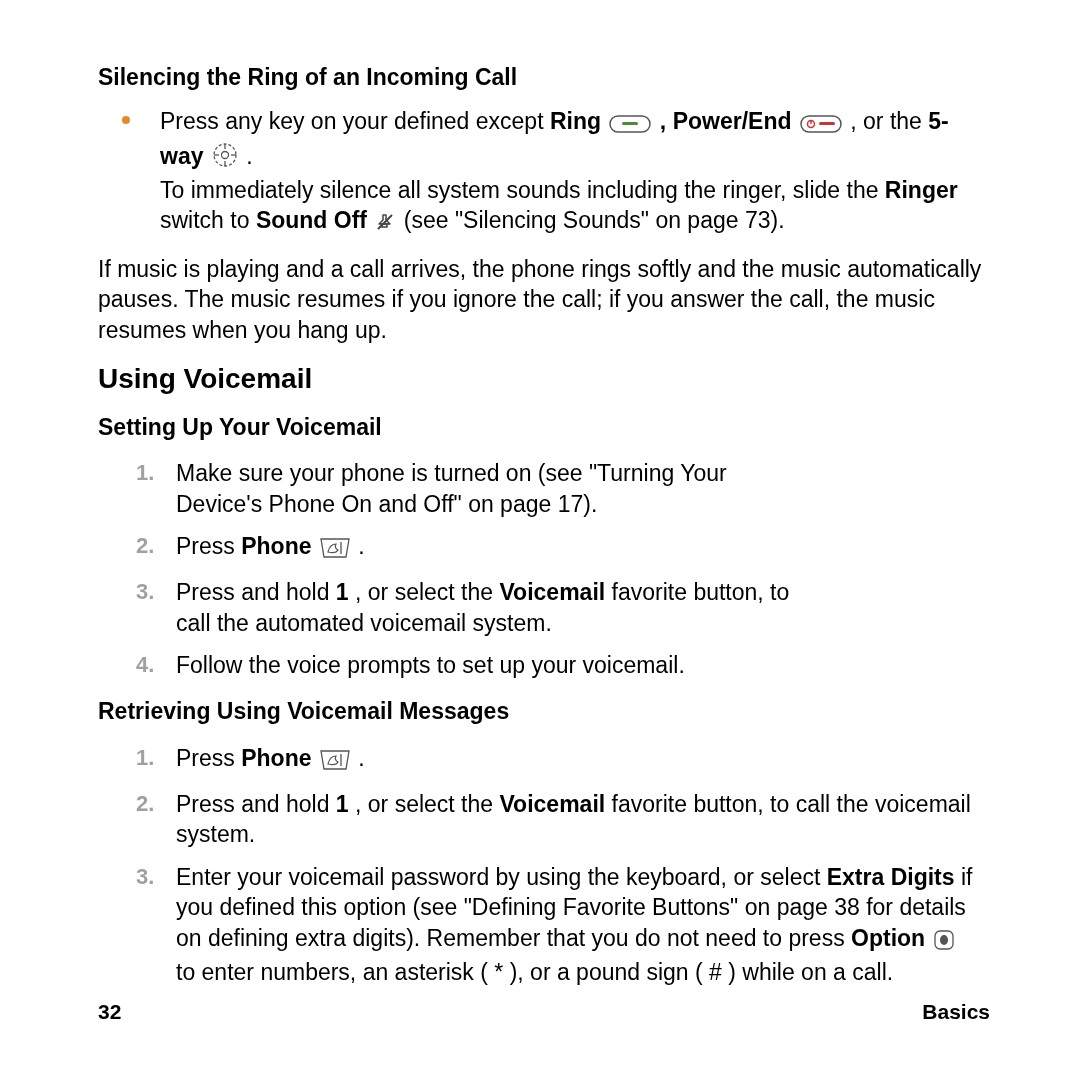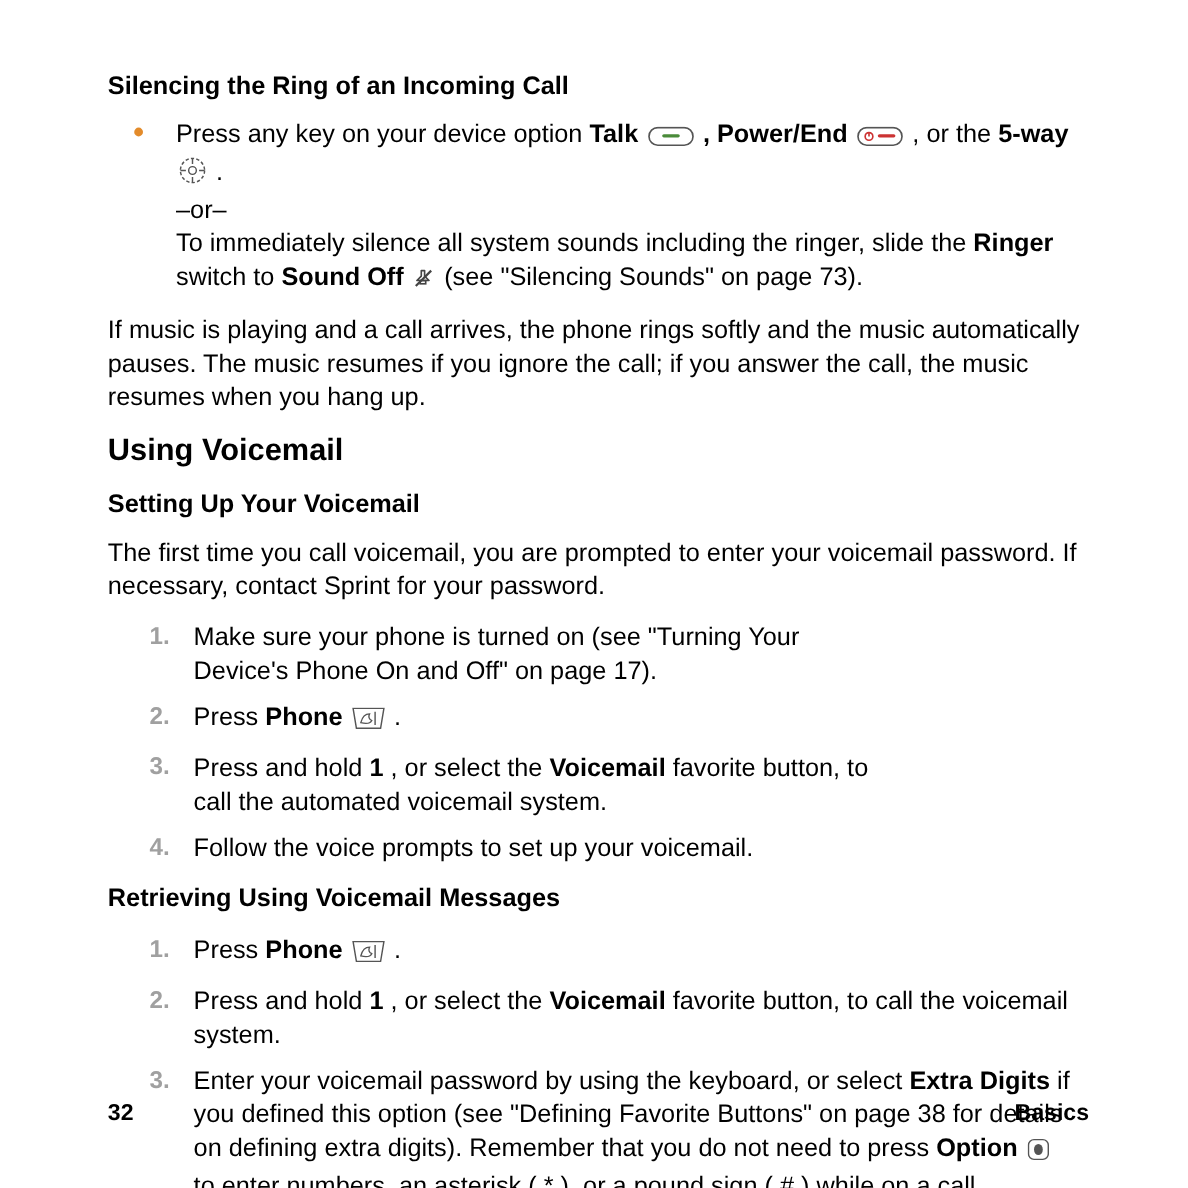--- a/index.html
+++ b/index.html
@@ -94,22 +94,22 @@
 </head>
 <body>
 
 <div class="page">
 
   <div class="sec-head">Silencing the Ring of an Incoming Call</div>
 
   <div class="bullet-block">
     <div class="line">
       <span class="bullet-dot"></span>
-      <span>Press any key on your device option </span>
-      <b>Talk</b>
+      <span>Press any key on your defined except </span>
+      <b>Ring</b>
       <span class="ico">
         <svg width="42" height="18" viewBox="0 0 42 18">
           <rect x="1" y="1" width="40" height="16" rx="8" ry="8" fill="#fff" stroke="#555" stroke-width="1.5"></rect>
           <rect x="13" y="7" width="16" height="3" rx="1.5" fill="#4a8b3a"></rect>
         </svg>
       </span>
       <b>, </b>
       <b>Power/End</b>
       <span class="ico">
         <svg width="42" height="18" viewBox="0 0 42 18">
@@ -126,21 +126,20 @@
           <circle cx="13" cy="13" r="11" fill="#fff" stroke="#555" stroke-width="1.3" stroke-dasharray="3,2"></circle>
           <circle cx="13" cy="13" r="3.5" fill="#fff" stroke="#555" stroke-width="1.3"></circle>
           <line x1="13" y1="2" x2="13" y2="7" stroke="#555" stroke-width="1.3"></line>
           <line x1="13" y1="19" x2="13" y2="24" stroke="#555" stroke-width="1.3"></line>
           <line x1="2" y1="13" x2="7" y2="13" stroke="#555" stroke-width="1.3"></line>
           <line x1="19" y1="13" x2="24" y2="13" stroke="#555" stroke-width="1.3"></line>
         </svg>
       </span>
       <span>.</span>
     </div>
-    <div>–or–</div>
     <div>
       <span>To immediately silence all system sounds including the ringer, slide the </span>
       <b>Ringer</b>
       <span> switch to </span>
       <b>Sound Off</b>
       <span class="ico">
         <svg width="20" height="20" viewBox="0 0 20 20">
           <path d="M8 3 L8 8 L4 12 L15 12 L11 8 L11 3 Z" fill="none" stroke="#444" stroke-width="1.5" stroke-linejoin="round"></path>
           <rect x="7" y="12" width="5" height="3" fill="none" stroke="#444" stroke-width="1.5"></rect>
           <line x1="3" y1="17" x2="17" y2="3" stroke="#444" stroke-width="2"></line>
@@ -149,21 +148,20 @@
       <span> (see "Silencing Sounds" on page 73).</span>
     </div>
   </div>
 
   <p class="body">If music is playing and a call arrives, the phone rings softly and the music automatically pauses. The music resumes if you ignore the call; if you answer the call, the music resumes when you hang up.</p>
 
   <div class="h2">Using Voicemail</div>
 
   <div class="sec-head">Setting Up Your Voicemail</div>
 
-  <p class="body">The first time you call voicemail, you are prompted to enter your voicemail password. If necessary, contact Sprint for your password.</p>
 
   <ol class="ol indent">
     <li>
       <span style="display:inline-block; max-width:620px;">Make sure your phone is turned on (see "Turning Your Device's Phone On and Off" on page 17).</span>
     </li>
     <li>
       <span>Press </span>
       <b>Phone</b>
       <span class="ico">
         <svg width="30" height="20" viewBox="0 0 30 20">

